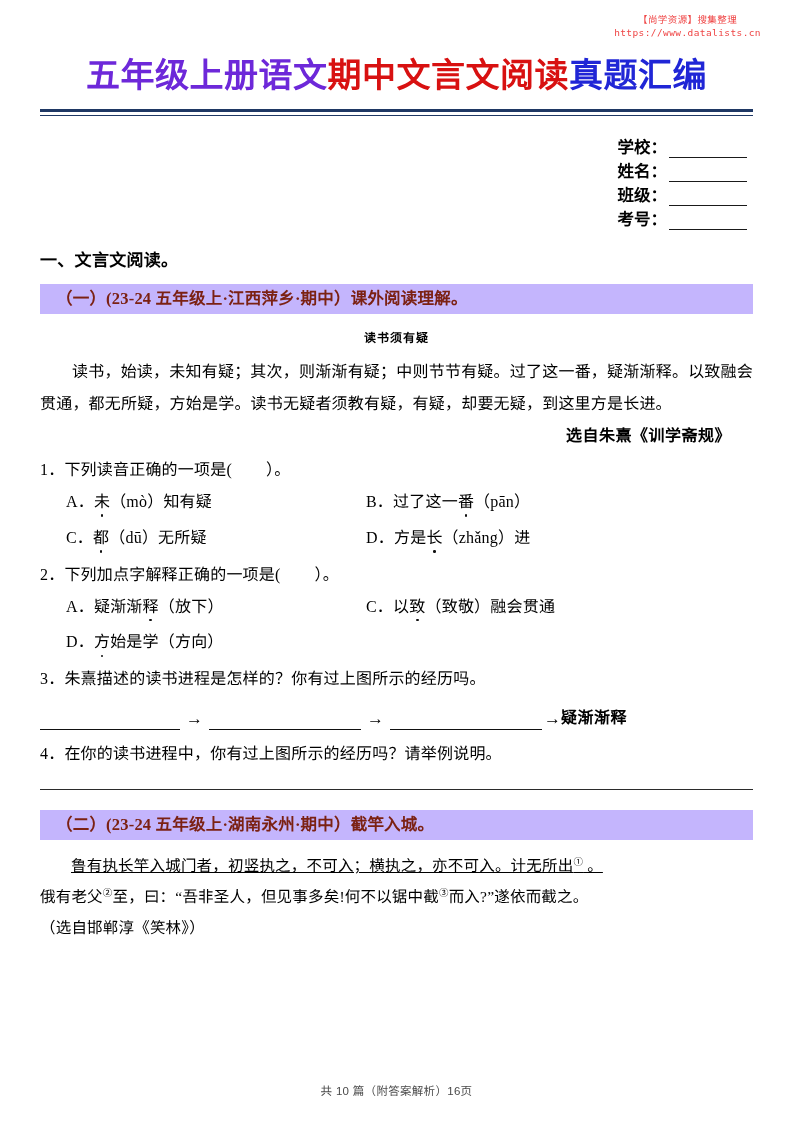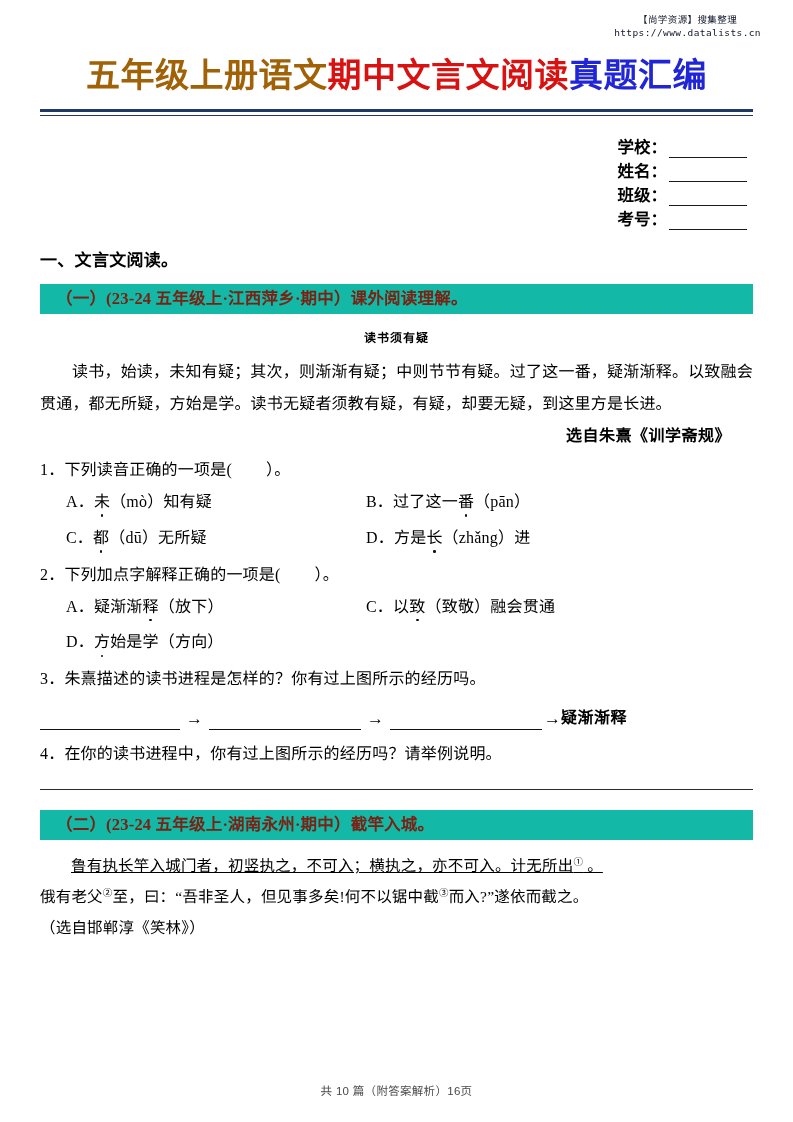--- a/index.html
+++ b/index.html
@@ -16,21 +16,21 @@
     font-family: "Liberation Serif", "DejaVu Serif", serif;
     color: #000000;
   }
 
   
   .watermark {
     position: absolute;
     top: 14px;
     right: 32px;
     text-align: center;
-    color: #0f172a;
+    color: #ef4444;
     line-height: 1.35;
     letter-spacing: 0.4px;
     user-select: none;
     pointer-events: none;
   }
   .watermark .wm-line1 {
     font-family: "Liberation Sans", "DejaVu Sans", sans-serif;
     font-size: 9.5px;
     display: block;
   }
@@ -55,21 +55,21 @@
     margin: 0;
     padding-top: 56px;
     text-align: center;
     font-family: "Liberation Serif", "DejaVu Serif", serif;
     font-weight: bold;
     font-size: 34px;
     line-height: 1.15;
     letter-spacing: 0.5px;
     white-space: nowrap;
   }
-  .t-black { color: #a16207; }
+  .t-black { color: #6d28d9; }
   .t-red   { color: #d81111; }
   .t-blue  { color: #2026d6; }
 
   .double-rule {
     margin-top: 14px;
     border-top: 3px solid #1f3864;
     border-bottom: 1.5px solid #1f3864;
     height: 3px;
     box-sizing: content-box;
   }
@@ -103,21 +103,21 @@
   .section-title {
     margin: 16px 0 0 0;
     font-size: 17px;
     font-weight: bold;
     letter-spacing: 0.3px;
   }
 
   .hl-heading {
     display: block;
     margin-top: 13px;
-    background: #14b8a6;
+    background: #c4b5fd;
     color: #7b2113;
     font-weight: bold;
     font-size: 16.5px;
     line-height: 1.65;
     padding: 1px 10px 2px 16px;
     letter-spacing: 0.2px;
     white-space: nowrap;
   }
 
   

